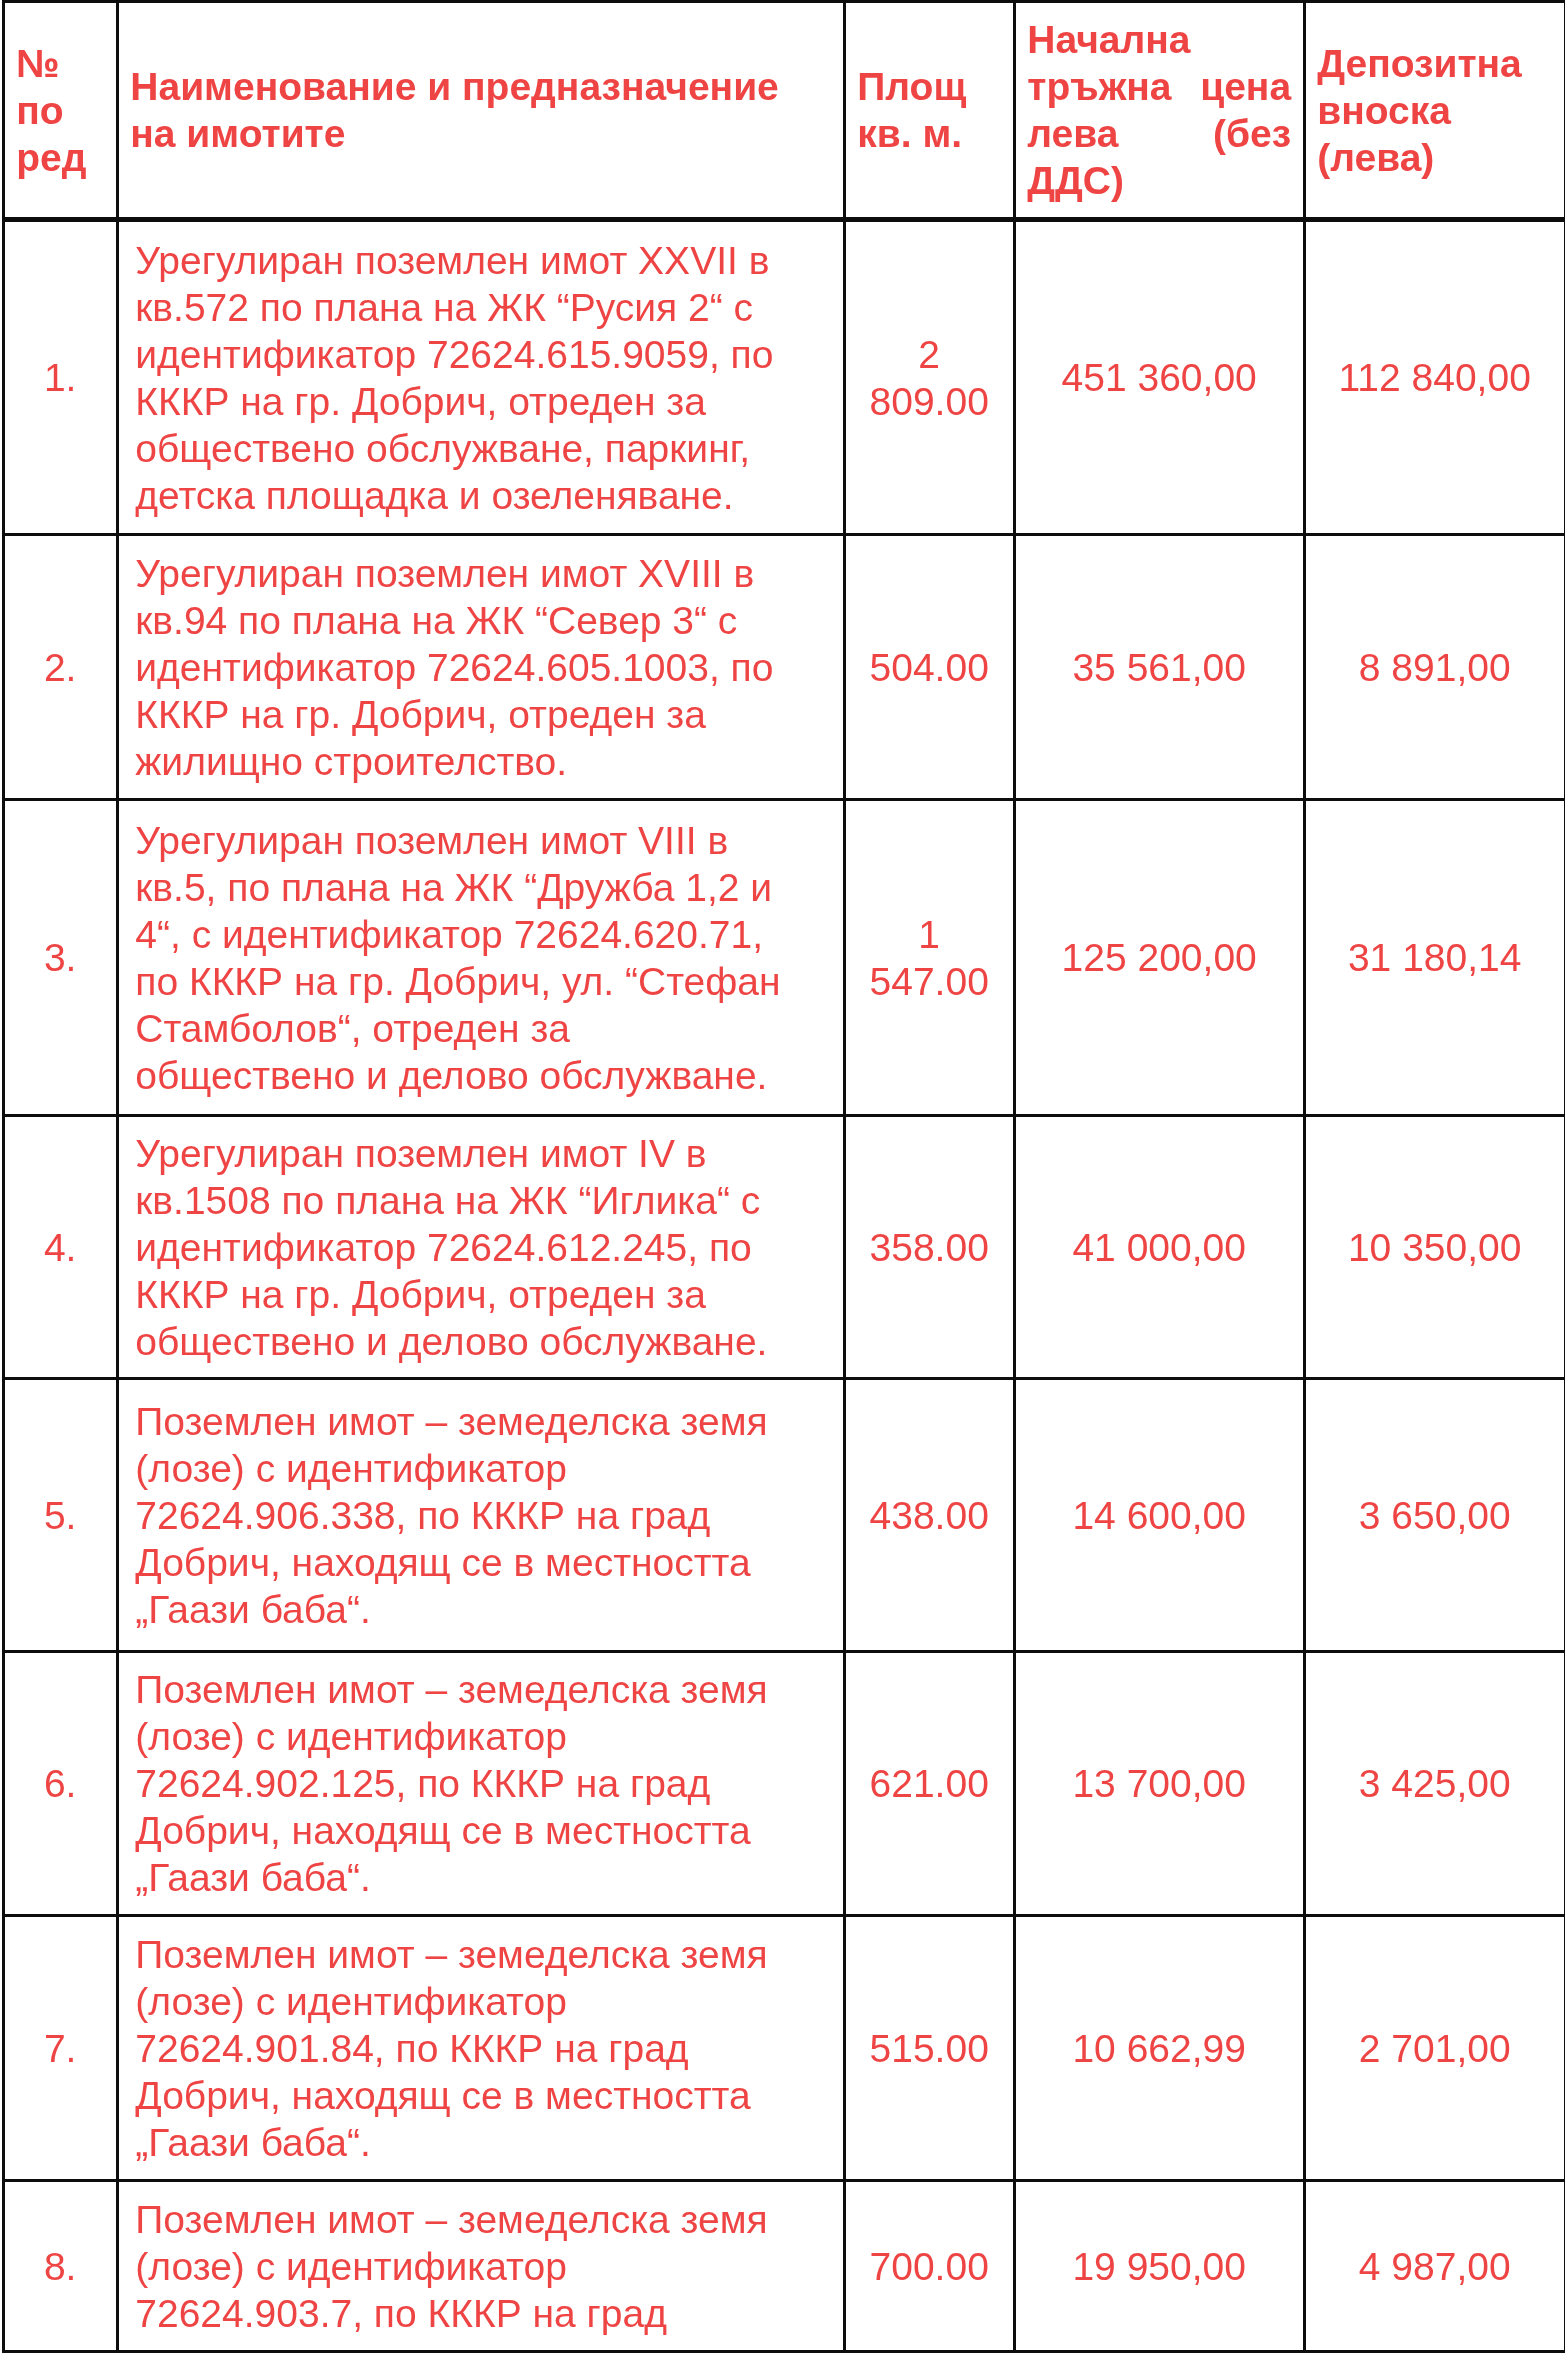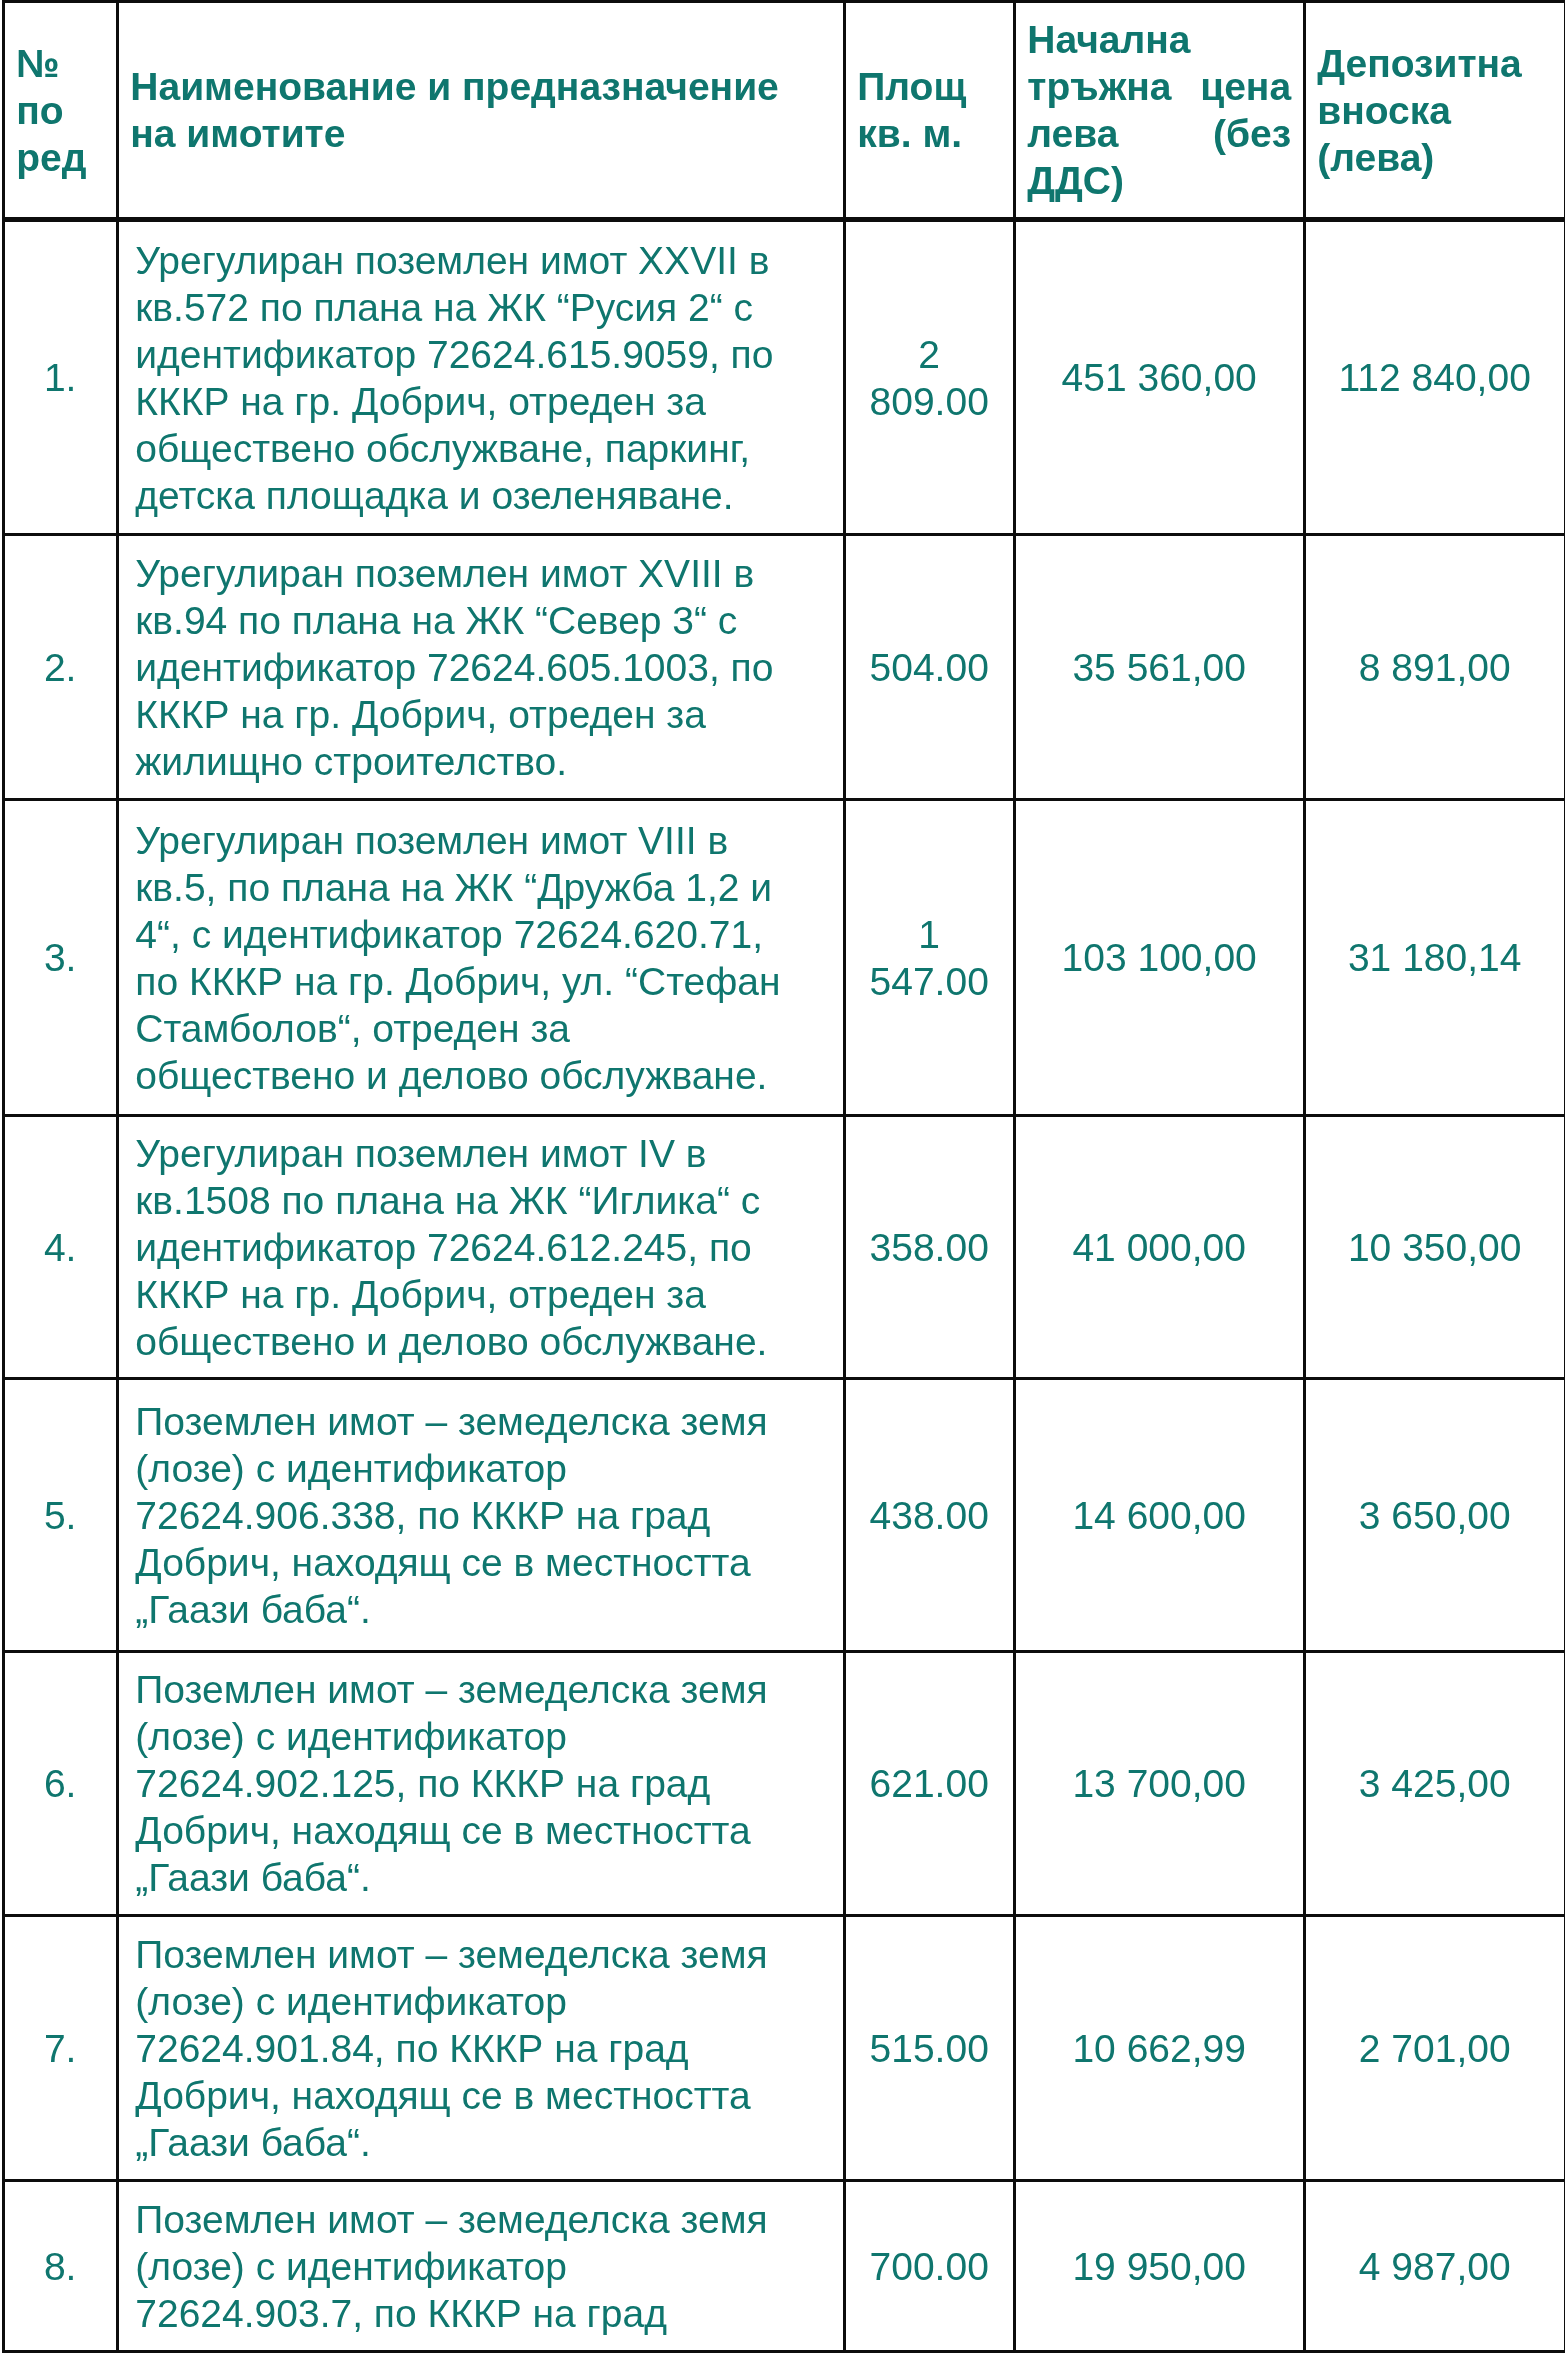--- a/index.html
+++ b/index.html
@@ -9,21 +9,21 @@
     width: 1565px;
     height: 2354px;
     overflow: hidden;
   }
   .page {
     position: absolute;
     left: 1.7px;
     top: 0;
     width: 1562px;
     font-family: "Liberation Sans", "DejaVu Sans", sans-serif;
-    color: #0f766e;
+    color: #ef4444;
   }
   table.props {
     border-collapse: collapse;
     table-layout: fixed;
     width: 1562px;
   }
   table.props td {
     border: 3.3px solid #0d0d0d;
     vertical-align: middle;
     font-size: 39px;
@@ -96,21 +96,21 @@
       <tr style="height:316px">
         <td class="c-num">3.</td>
         <td class="c-name">Урегулиран поземлен имот VIII в
 кв.5, по плана на ЖК “Дружба 1,2 и
 4“, с идентификатор 72624.620.71,
 по КККР на гр. Добрич, ул. “Стефан
 Стамболов“, отреден за
 обществено и делово обслужване.</td>
         <td class="c-area">1
 547.00</td>
-        <td class="c-price">103 100,00</td>
+        <td class="c-price">125 200,00</td>
         <td class="c-dep">31 180,14</td>
       </tr>
       <tr style="height:263px">
         <td class="c-num">4.</td>
         <td class="c-name">Урегулиран поземлен имот IV в
 кв.1508 по плана на ЖК “Иглика“ с
 идентификатор 72624.612.245, по
 КККР на гр. Добрич, отреден за
 обществено и делово обслужване.</td>
         <td class="c-area">358.00</td>

